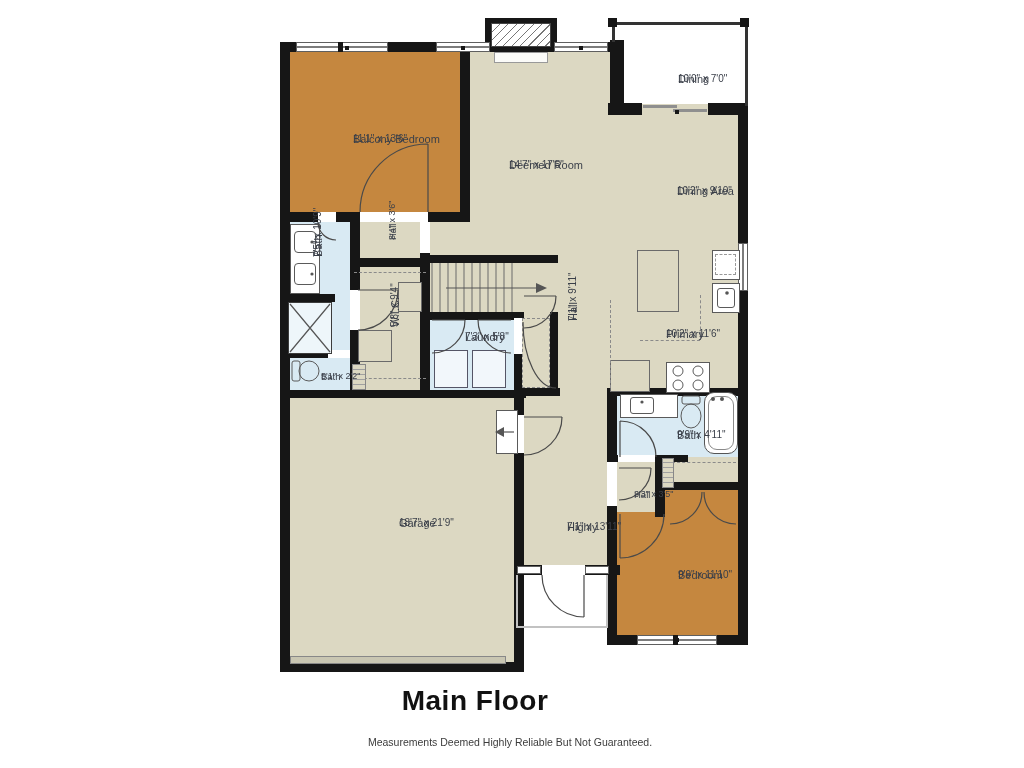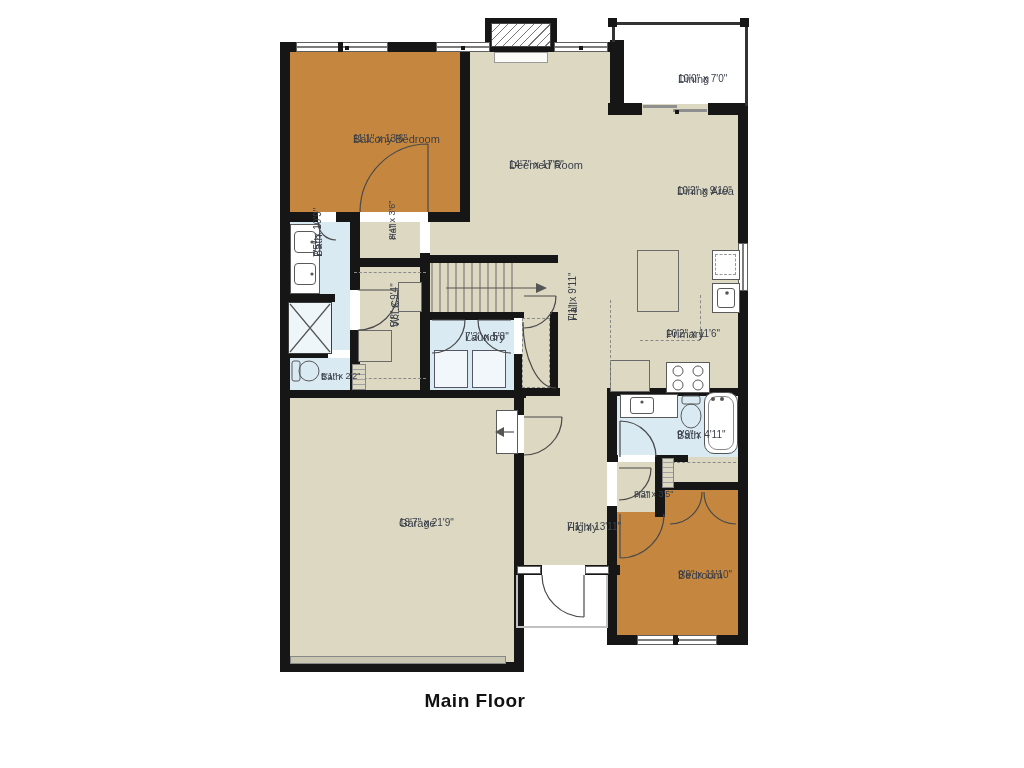--- a/index.html
+++ b/index.html
@@ -17,21 +17,21 @@
   .fxb{border:1px solid #6a6a6a;background:#dcd8c2}
   .dash{border:none}
   .dot{width:4px;height:4px;background:#161616}
   .lbl{text-align:center;color:#3a3f49;transform:translate(-50%,-50%);white-space:nowrap;line-height:1.25}
   .lbl .n{font-size:11px}
   .lbl .d{font-size:10px}
   .lbl.sm .n{font-size:9.5px}
   .lbl.sm .d{font-size:9px}
   .rot{transform:translate(-50%,-50%) rotate(-90deg)}
   #overlay{position:absolute;left:0;top:0;pointer-events:none}
-  #title{left:475px;top:701px;transform:translate(-50%,-50%);font-size:19px;font-weight:700;color:#111;letter-spacing:.5px}
+  #title{left:475px;top:701px;transform:translate(-50%,-50%);font-size:28px;font-weight:700;color:#111;letter-spacing:.5px}
   #disclaimer{left:510px;top:742px;transform:translate(-50%,-50%);font-size:10.5px;color:#3c3c3c}
 </style>
 </head>
 <body>
 
 <div id="canvas">
 
   <div id="floors">
     <div class="floor" style="left:288px;top:50px;width:452px;height:345px"></div>
     <div style="left:610px;top:18px;width:140px;height:86px;background:#fff"></div>
@@ -277,13 +277,14 @@
   <div class="dot" style="left:283px;top:320px"></div>
   <div class="dot" style="left:283px;top:520px"></div>
   <div class="dot" style="left:741px;top:180px"></div>
   <div class="dot" style="left:741px;top:330px"></div>
   <div class="dot" style="left:741px;top:520px"></div>
   <div class="dot" style="left:393px;top:665px"></div>
   <div class="dot" style="left:675px;top:638px"></div>
   <div class="dot" style="left:675px;top:110px"></div>
 
   <div id="title">Main Floor</div>
+  <div id="disclaimer">Measurements Deemed Highly Reliable But Not Guaranteed.</div>
 </div>
 
 </body></html>

